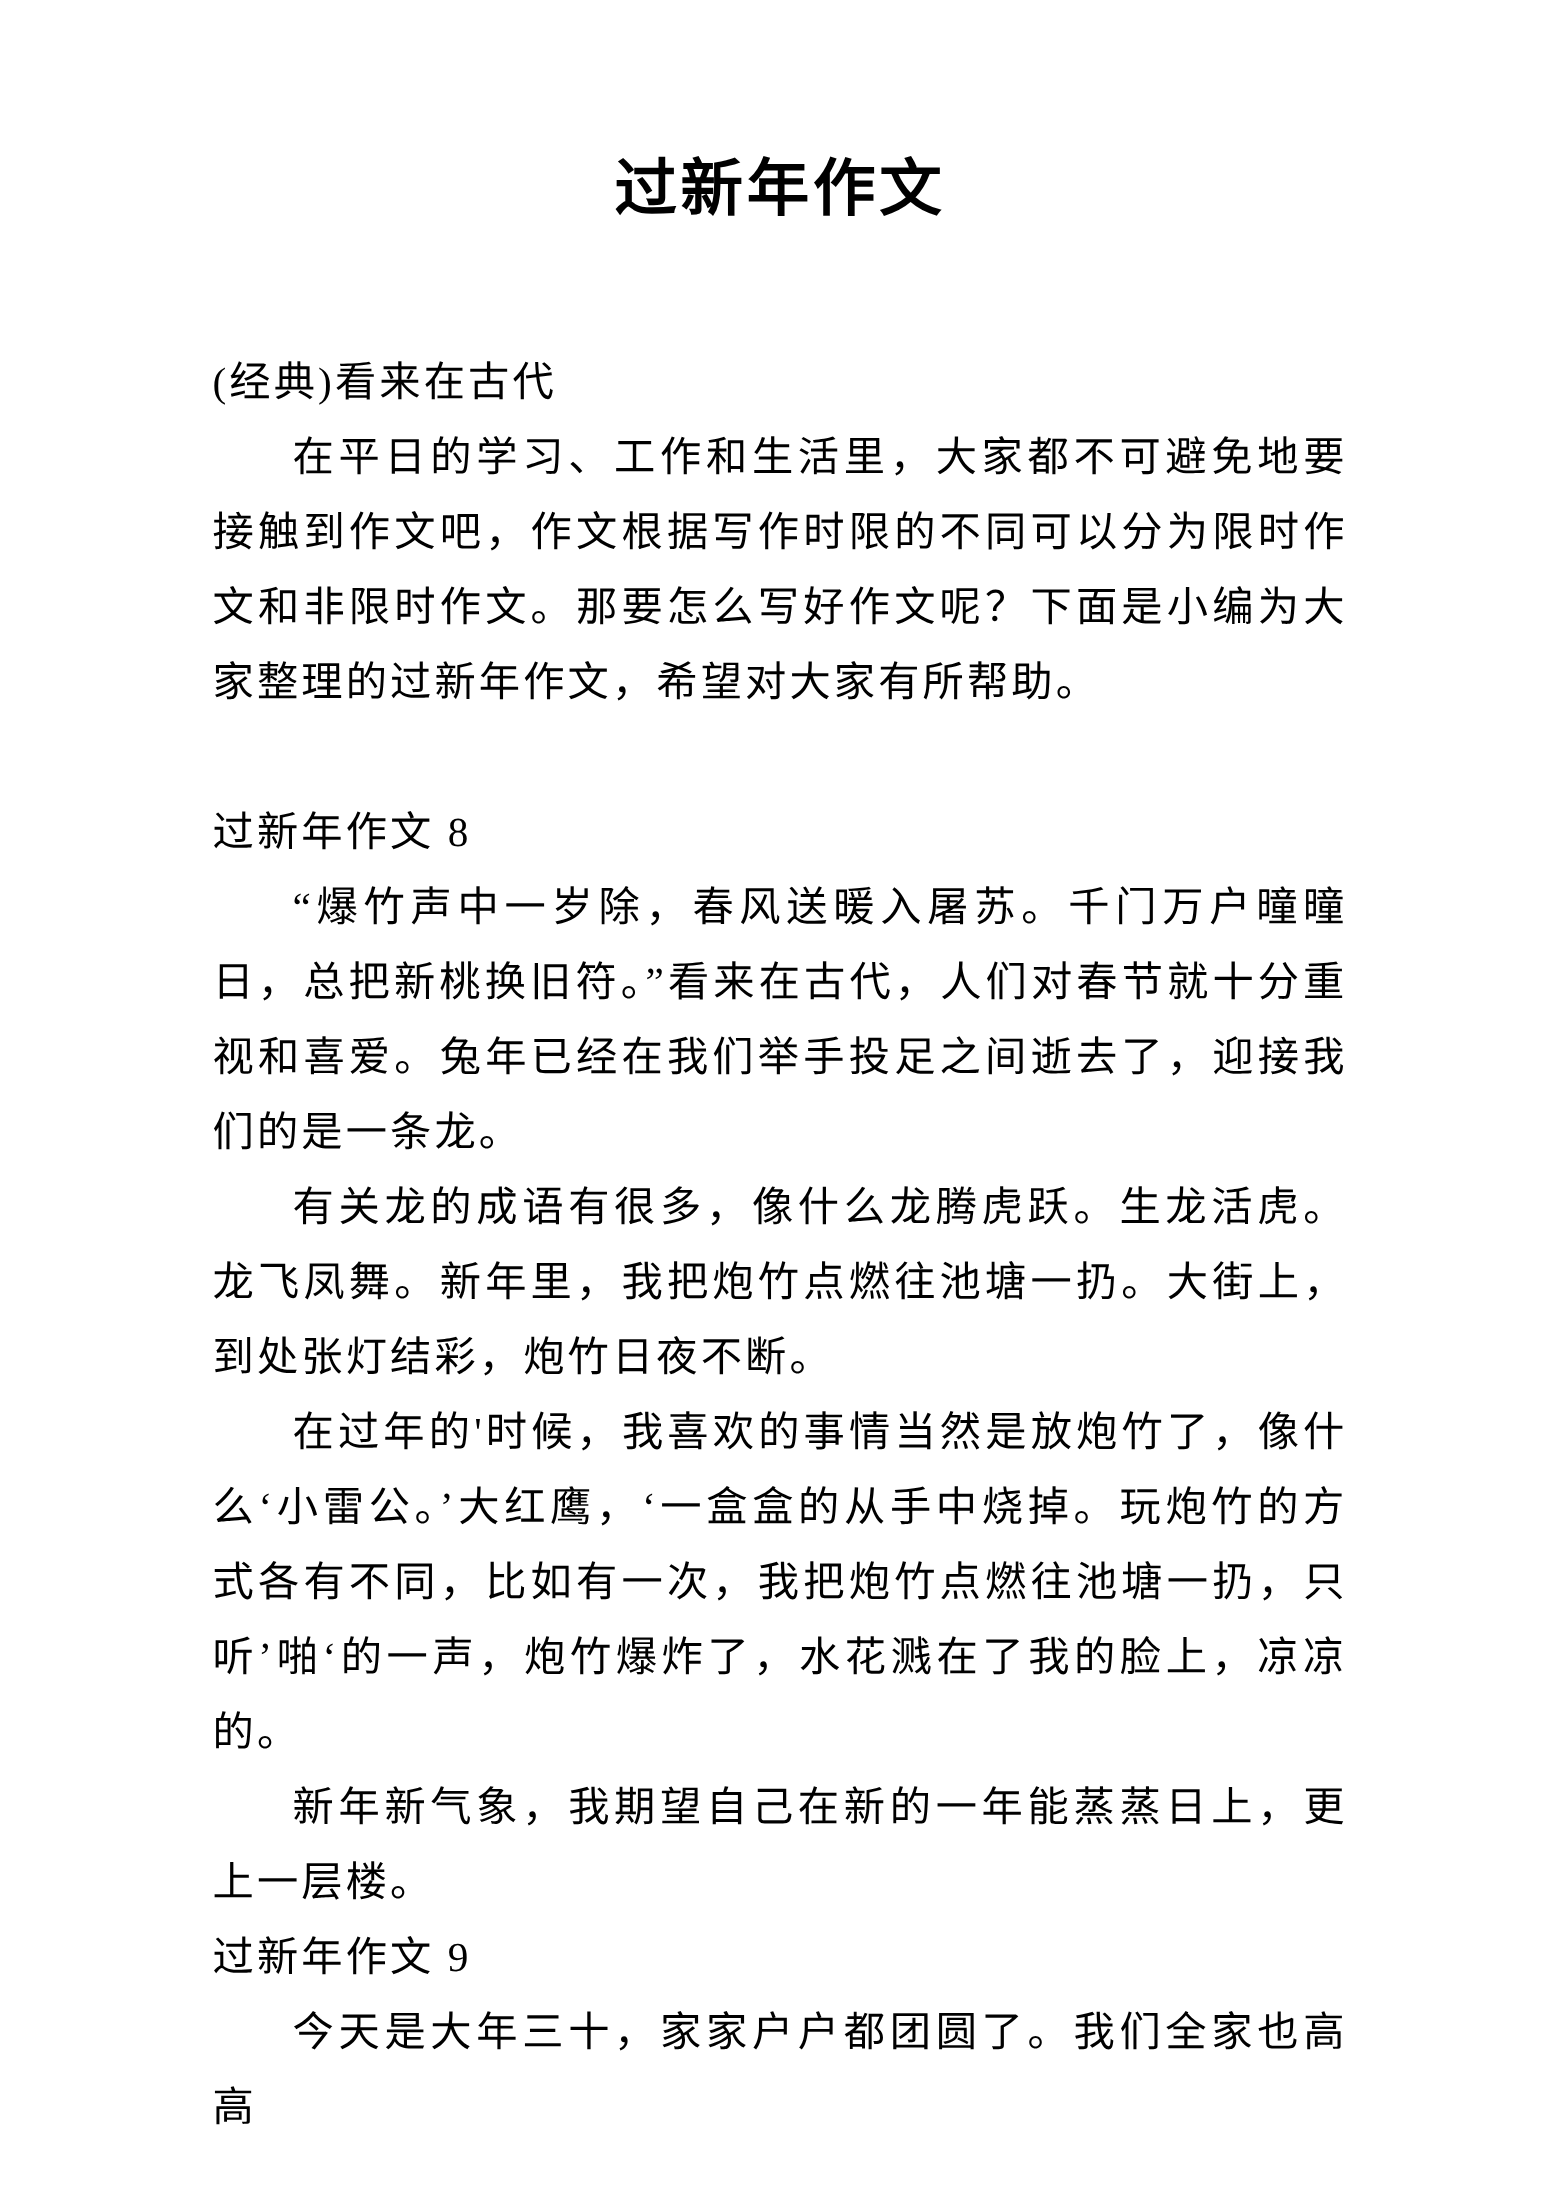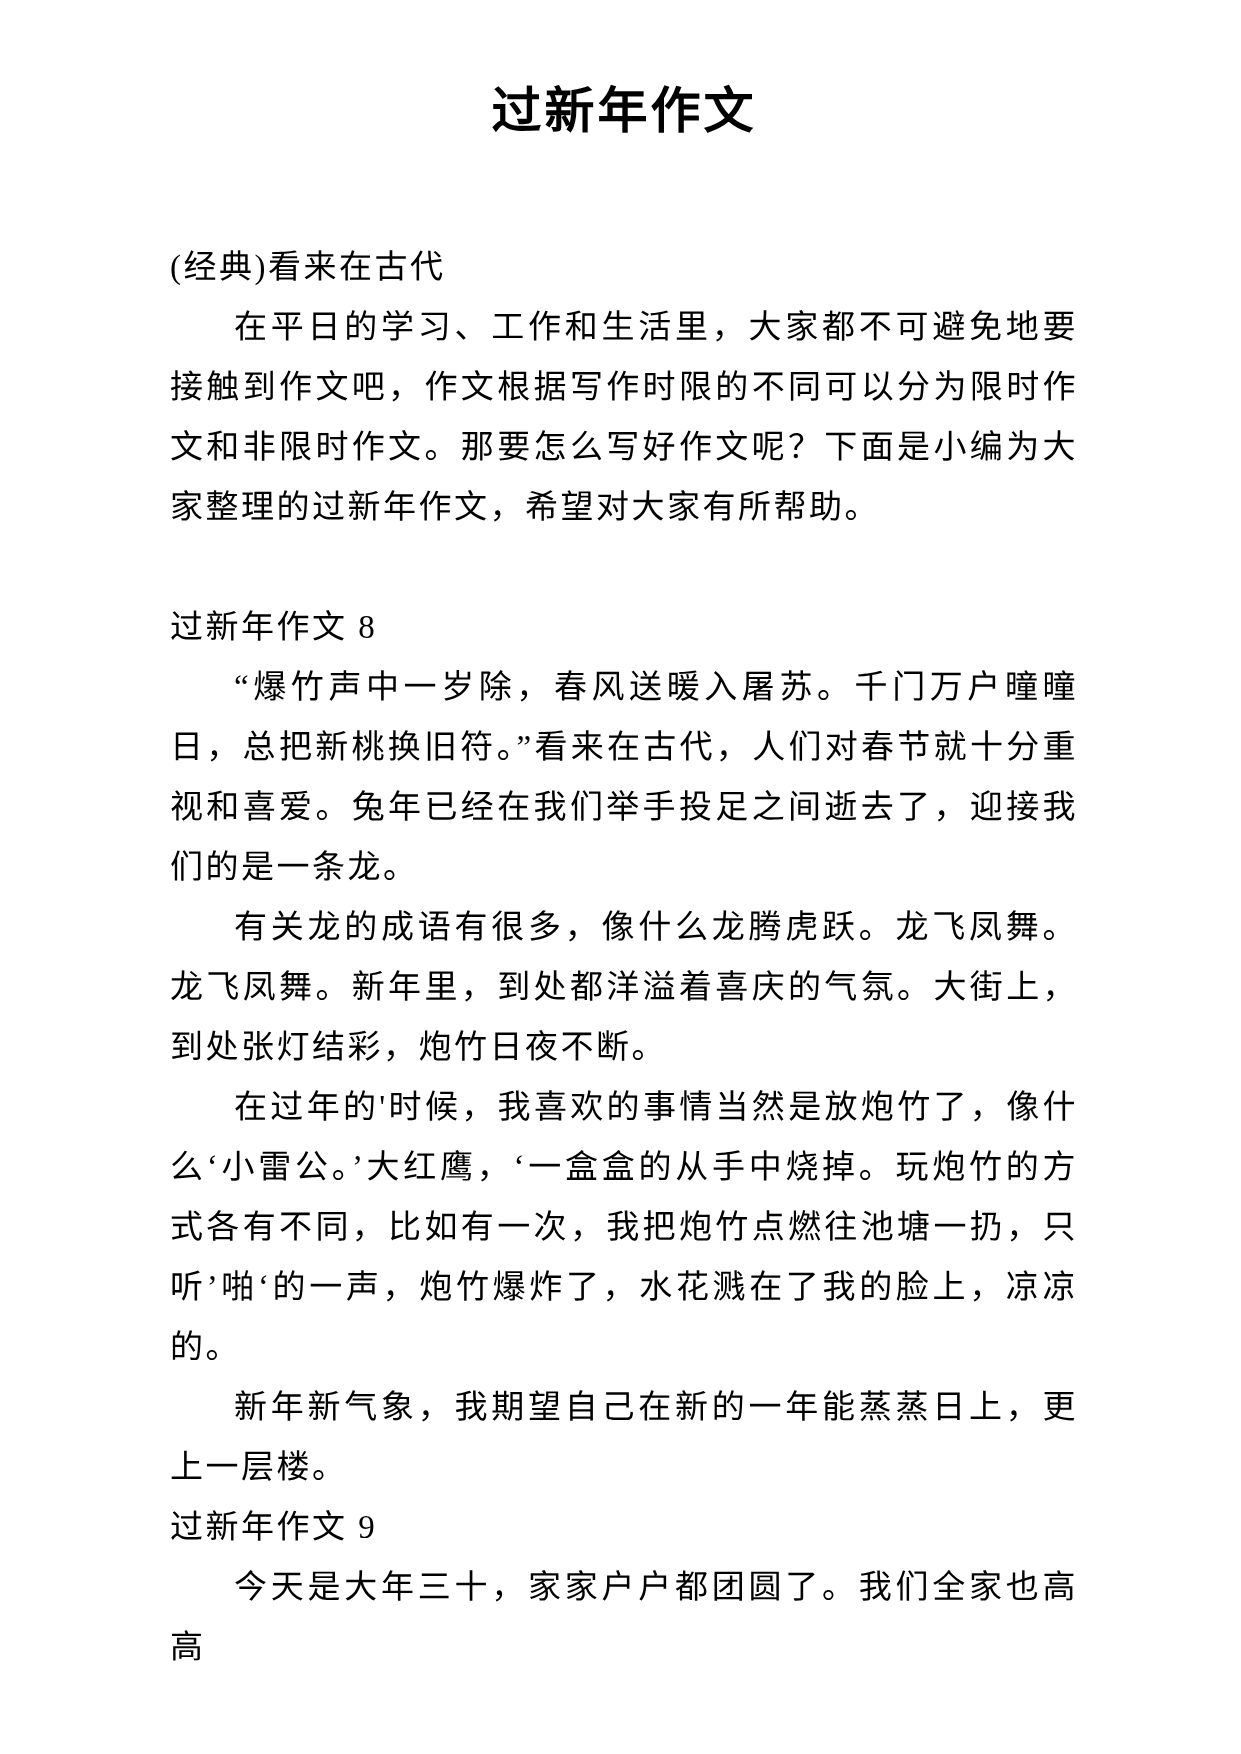--- a/index.html
+++ b/index.html
@@ -8,21 +8,21 @@
     position: relative;
     width: 1241px;
     height: 1754px;
     margin: 0 auto;
     background: #ffffff;
     color: #000000;
     font-family: "Liberation Serif", "DejaVu Serif", serif;
     overflow: hidden;
   }
   .content {
-    padding: 80px 163px 0 170px;
+    padding: 120px 163px 0 170px;
   }
   .doc-title {
     font-size: 50px;
     font-weight: 700;
     line-height: 62px;
     text-align: center;
     letter-spacing: 3px;
     margin-bottom: 95px;
   }
   .meta-line,
@@ -56,21 +56,21 @@
     <p class="meta-line">(经典)看来在古代</p>
 
     <p class="para">在平日的学习、工作和生活里，大家都不可避免地要接触到作文吧，作文根据写作时限的不同可以分为限时作文和非限时作文。那要怎么写好作文呢？下面是小编为大家整理的过新年作文，希望对大家有所帮助。</p>
 
     <div class="blank-line"></div>
 
     <h2 class="essay-heading">过新年作文 8</h2>
 
     <p class="para">“爆竹声中一岁除，春风送暖入屠苏。千门万户曈曈日，总把新桃换旧符。”看来在古代，人们对春节就十分重视和喜爱。兔年已经在我们举手投足之间逝去了，迎接我们的是一条龙。</p>
 
-    <p class="para">有关龙的成语有很多，像什么龙腾虎跃。龙飞凤舞。龙飞凤舞。新年里，到处都洋溢着喜庆的气氛。大街上，到处张灯结彩，炮竹日夜不断。</p>
+    <p class="para">有关龙的成语有很多，像什么龙腾虎跃。生龙活虎。龙飞凤舞。新年里，我把炮竹点燃往池塘一扔。大街上，到处张灯结彩，炮竹日夜不断。</p>
 
     <p class="para">在过年的'时候，我喜欢的事情当然是放炮竹了，像什么‘小雷公。’大红鹰，‘一盒盒的从手中烧掉。玩炮竹的方式各有不同，比如有一次，我把炮竹点燃往池塘一扔，只听’啪‘的一声，炮竹爆炸了，水花溅在了我的脸上，凉凉的。</p>
 
     <p class="para">新年新气象，我期望自己在新的一年能蒸蒸日上，更上一层楼。</p>
 
     <h2 class="essay-heading">过新年作文 9</h2>
 
     <p class="para">今天是大年三十，家家户户都团圆了。我们全家也高高</p>
 
   </div>

